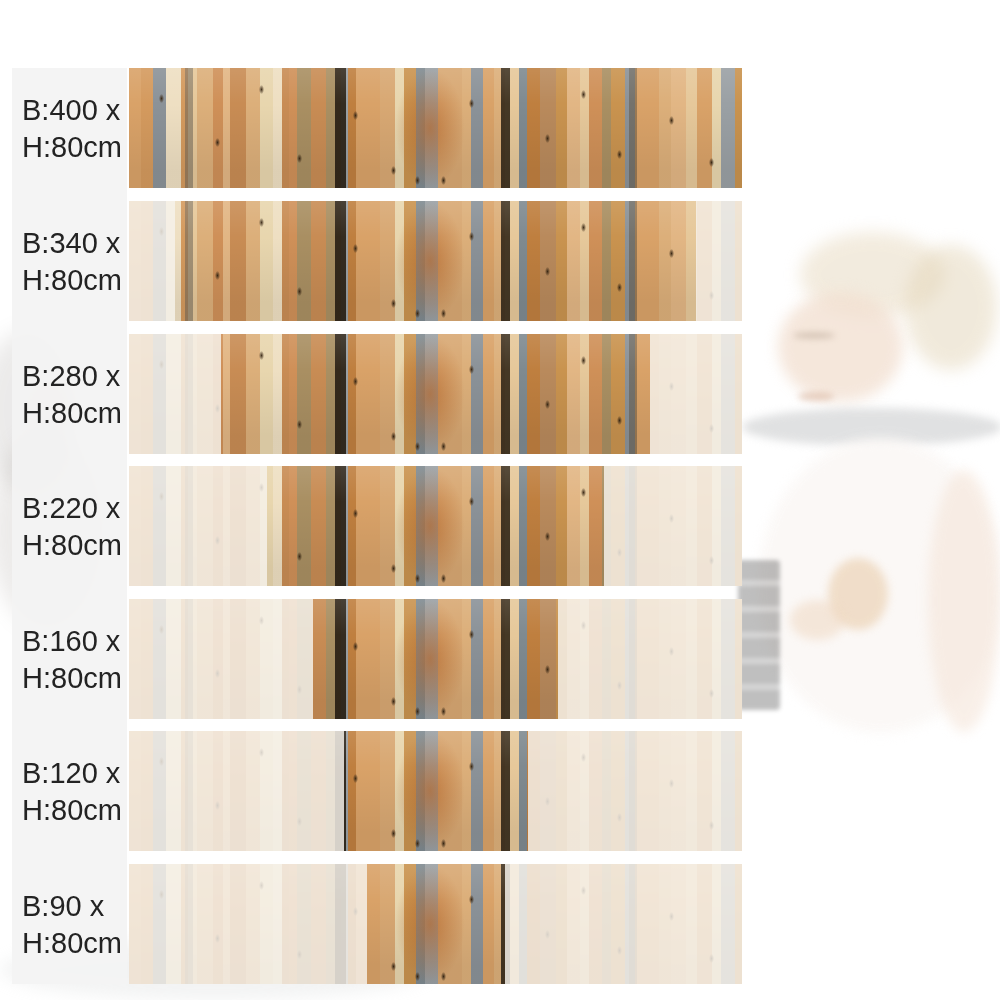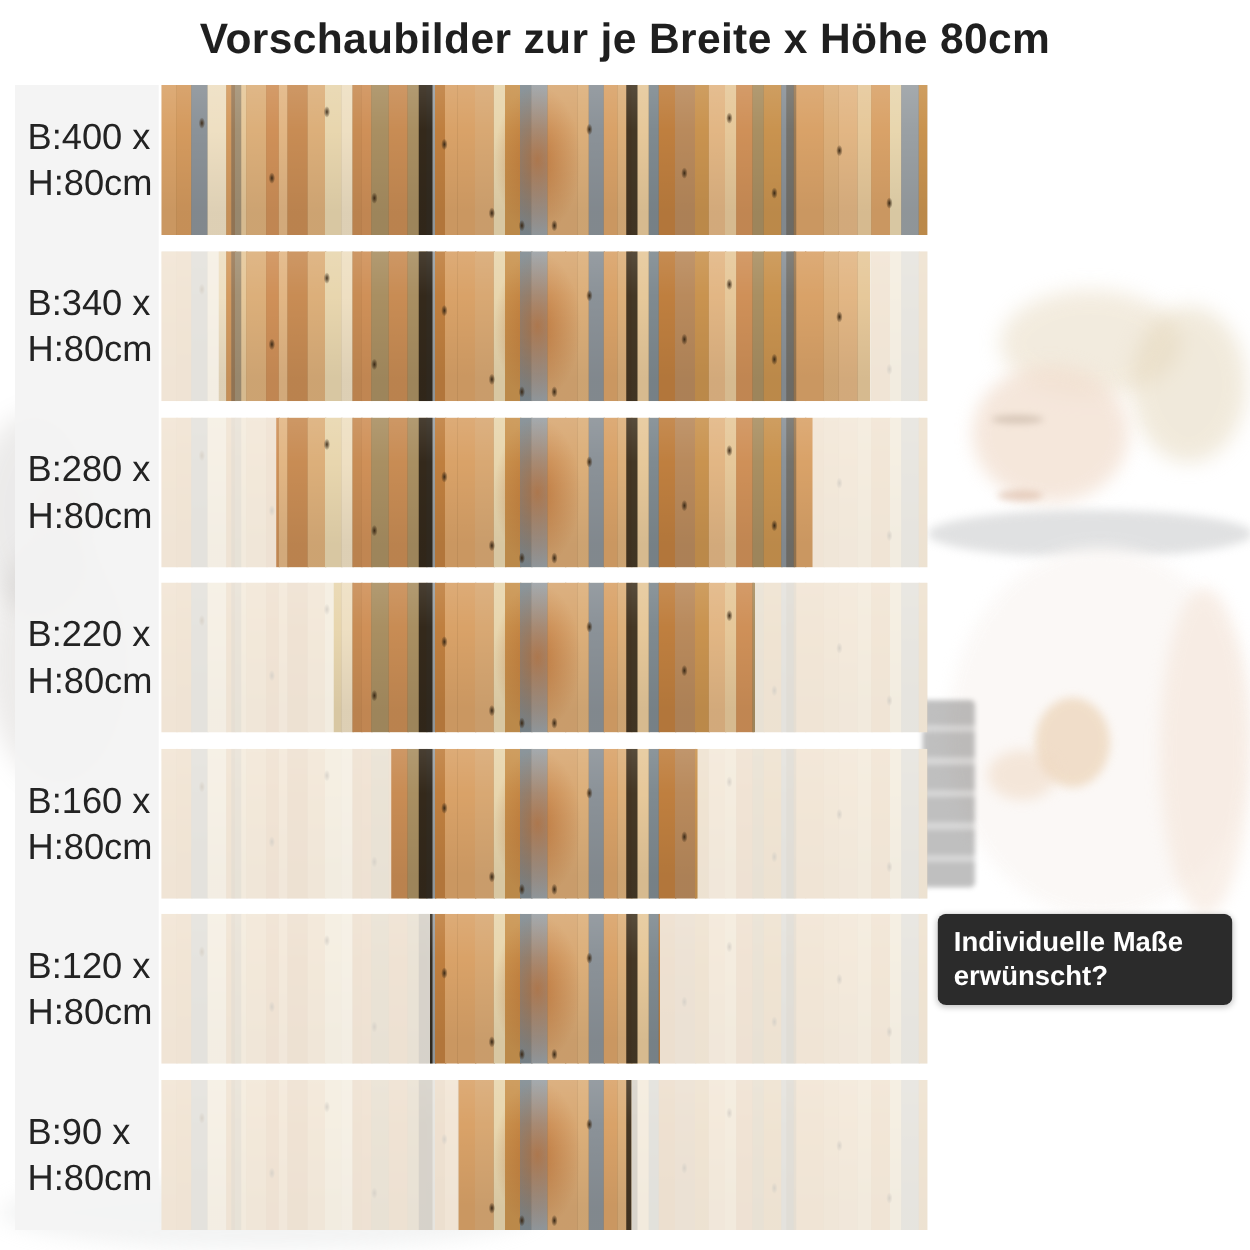--- a/index.html
+++ b/index.html
@@ -46,21 +46,20 @@
       <div class="blob" style="left: 798px; top: 392px; width: 36px; height: 9px; background: rgb(216, 179, 156); filter: blur(3px); opacity: 0.55;"></div>
       <div class="blob" style="left: 742px; top: 408px; width: 260px; height: 38px; background: rgb(217, 218, 219); filter: blur(4px); opacity: 0.8;"></div>
       <div class="blob" style="left: 758px; top: 438px; width: 245px; height: 295px; background: rgb(251, 248, 246); filter: blur(6px); opacity: 0.95;"></div>
       <div class="blob" style="left: 928px; top: 470px; width: 72px; height: 262px; background: rgb(244, 227, 214); filter: blur(6px); opacity: 0.55;"></div>
       <div class="blob" style="left: 828px; top: 558px; width: 60px; height: 72px; background: rgb(236, 211, 182); filter: blur(4px); opacity: 0.7;"></div>
       <div class="blob" style="left: 790px; top: 600px; width: 55px; height: 40px; background: rgb(239, 216, 194); filter: blur(5px); opacity: 0.55;"></div>
       <div class="blob" style="left: 0px; top: 940px; width: 430px; height: 60px; background: rgb(207, 210, 210); filter: blur(8px); opacity: 0.25;"></div>
       <div style="position: absolute; left: 738px; top: 560px; width: 42px; height: 150px; opacity: 0.35; filter: blur(2px); border-radius: 4px; background: repeating-linear-gradient(rgb(74, 74, 74) 0px, rgb(74, 74, 74) 20px, rgb(141, 141, 141) 20px, rgb(141, 141, 141) 26px);"></div>
     </div>
 
-  <div class="title">Vorschaubilder zur je Breite x Höhe 80cm</div>
 
   <div class="label-col"></div>
 
   <div id="rows">
       <div class="row" style="top: 68px;">
         <div class="row-label">
           <div>B:400 x</div>
           <div>H:80cm</div>
         </div>
         <div class="strip">
@@ -983,16 +982,15 @@
               <div class="knot" style="left: 312px; top: 90%; background: radial-gradient(rgb(60, 42, 22), rgba(60, 42, 22, 0) 75%);"></div>
               <div class="knot" style="left: 340px; top: 26%; background: radial-gradient(rgb(60, 42, 22), rgba(60, 42, 22, 0) 75%);"></div>
               <div class="shade"></div>
             </div>
           </div>
         </div>
       </div>
     </div>
 
   <div class="info-box">
-    <div class="info-heading">Individuelle Maße erwünscht?</div>
   </div>
 
 </div>
 
 </body></html>

